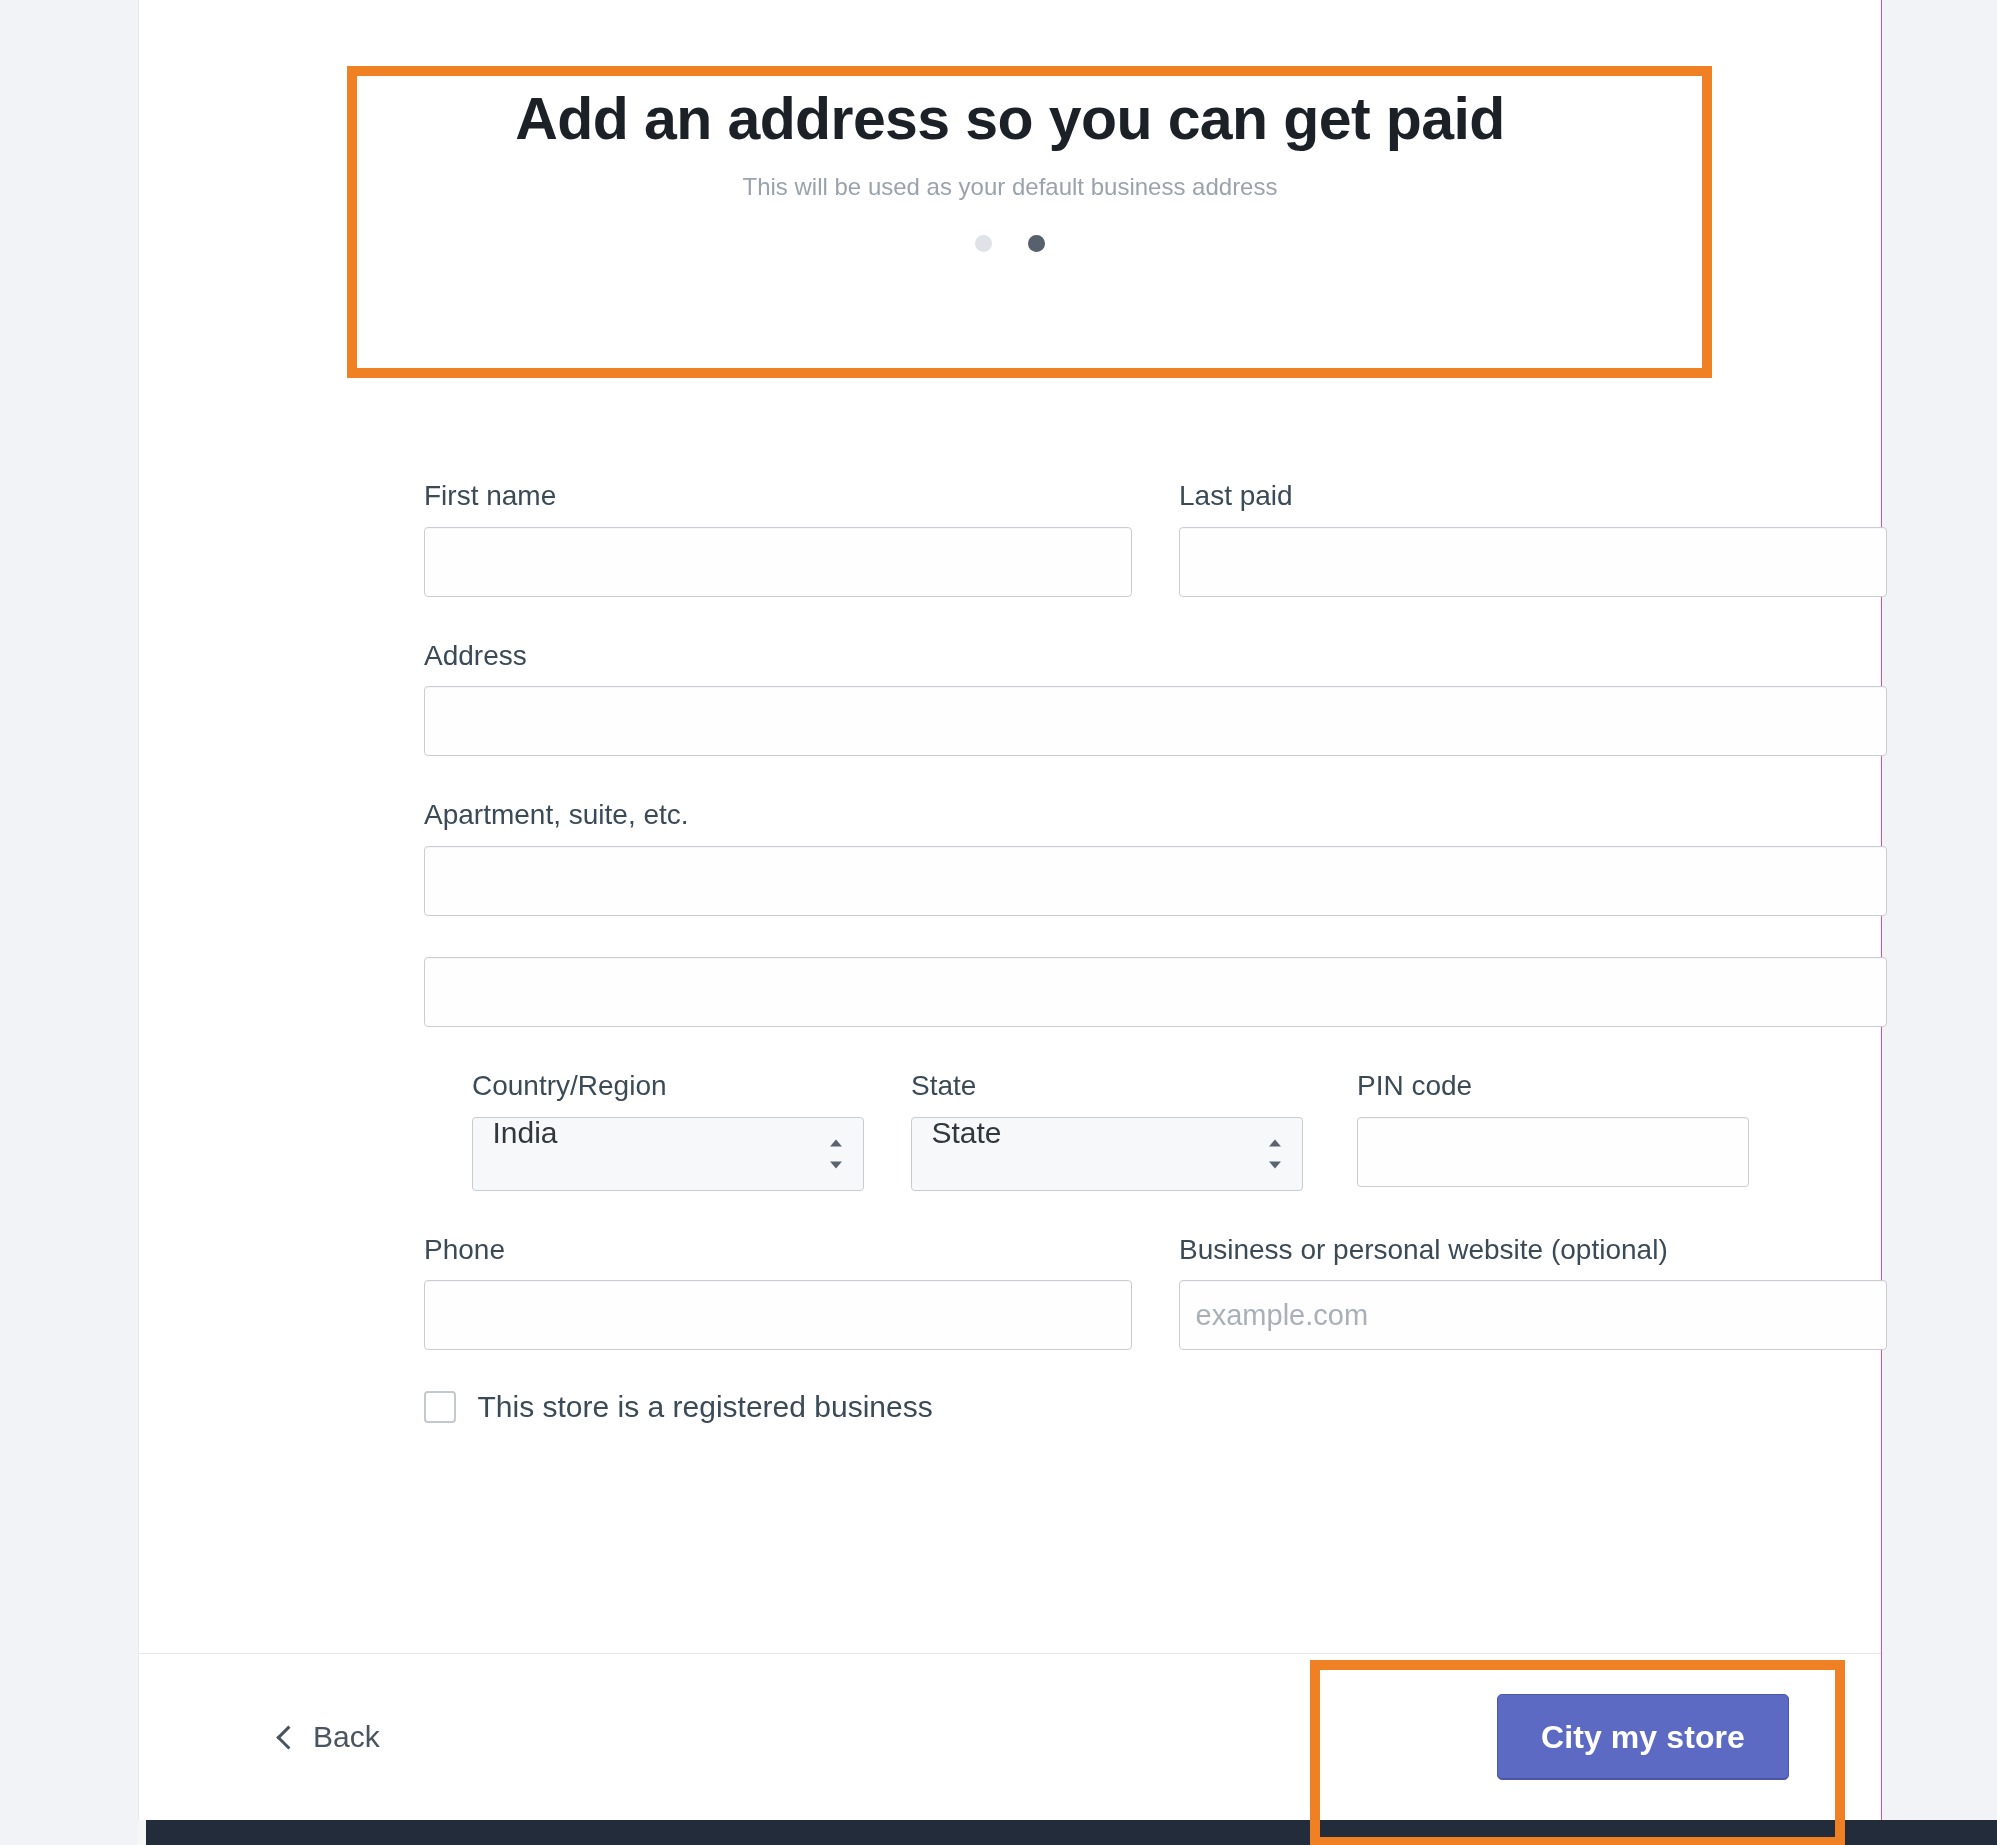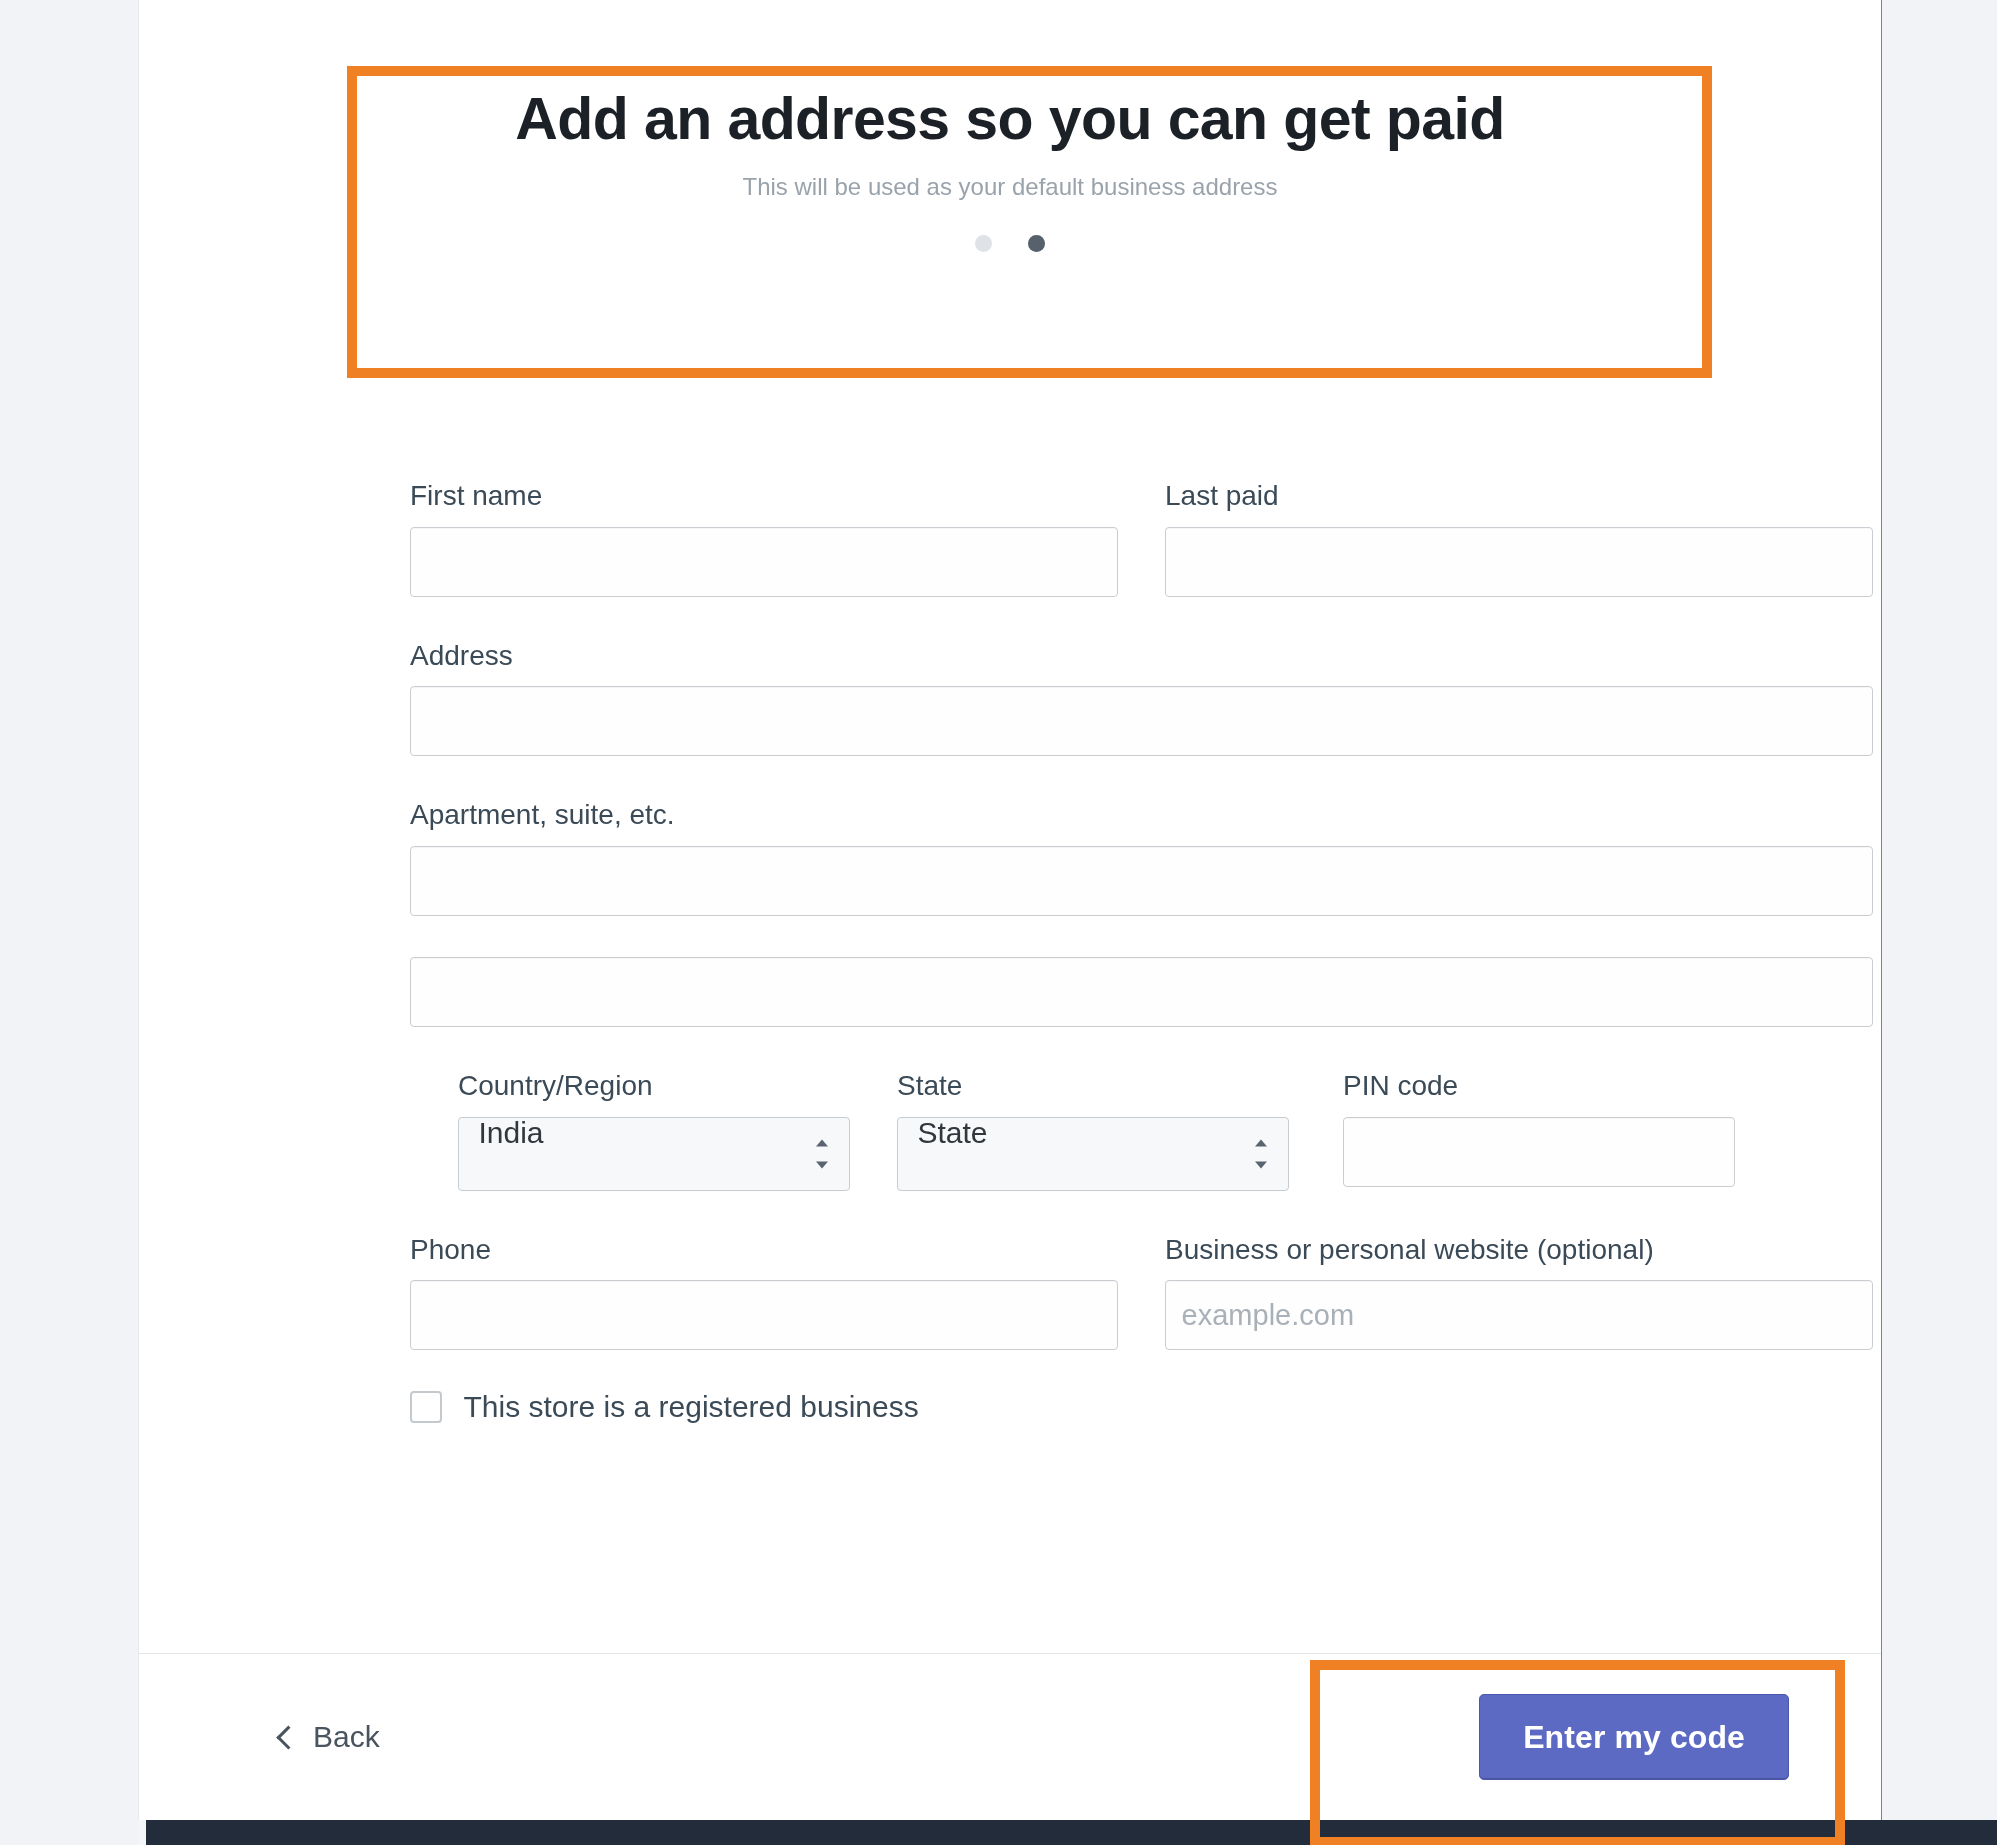--- a/index.html
+++ b/index.html
@@ -107,21 +107,21 @@
     width: 16.6px; height: 16.6px;
     border-radius: 50%;
     background: #dfe3e8;
     display: block;
   }
   .dot.active { background: #56616d; }
 
   
   .form {
     position: absolute;
-    left: 271px;
+    left: 285px;
     top: 478px;
     width: 1463px;
   }
   .field-label {
     font-size: 28px;
     color: #3b4a57;
     margin-bottom: 13.7px;
     display: block;
     line-height: 1.25;
     white-space: nowrap;
@@ -387,20 +387,20 @@
 
   </div>
 </div>
 
 <div class="divider"></div>
 <div class="footer">
   <button class="back-link">
     <span class="chevron-left"></span>
     <span>Back</span>
   </button>
-  <button class="primary-button">Enter my code</button>
+  <button class="primary-button">City my store</button>
 </div>
 
 <div class="bottom-bar"></div>
 
 <div class="highlight-box highlight-header"></div>
 <div class="highlight-box highlight-cta"></div>
 
 
 </body></html>

